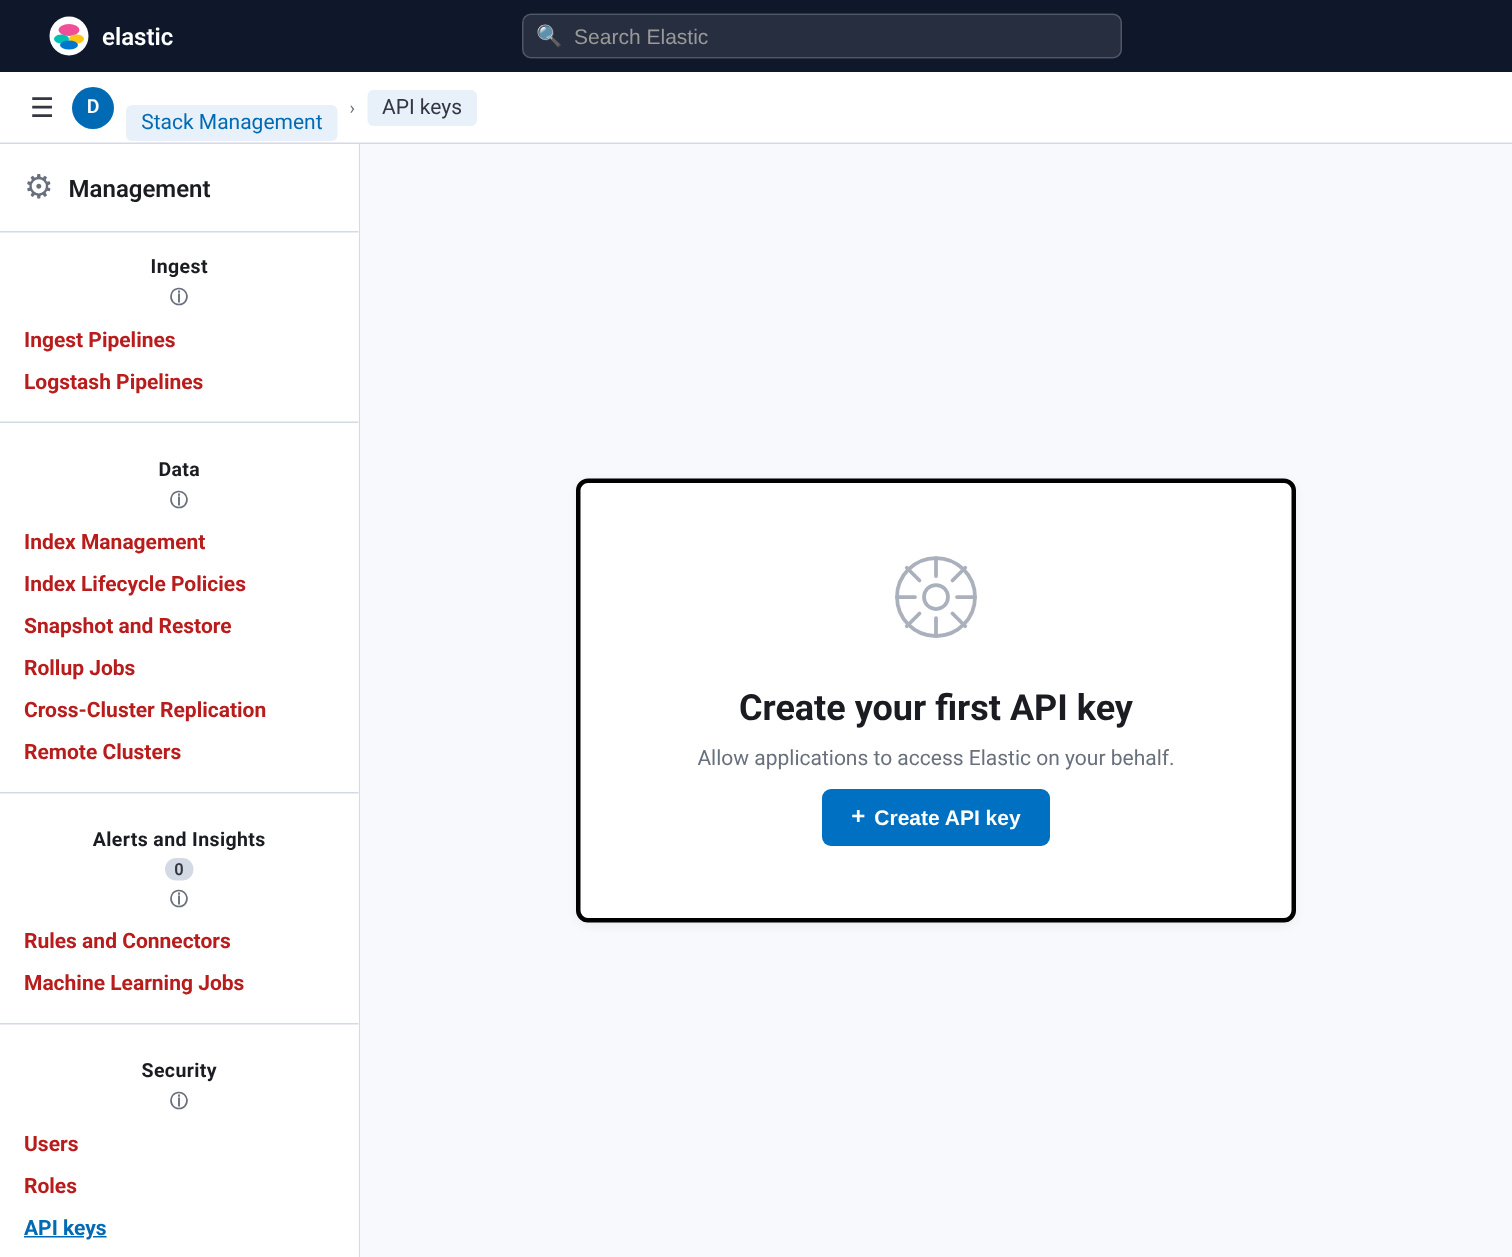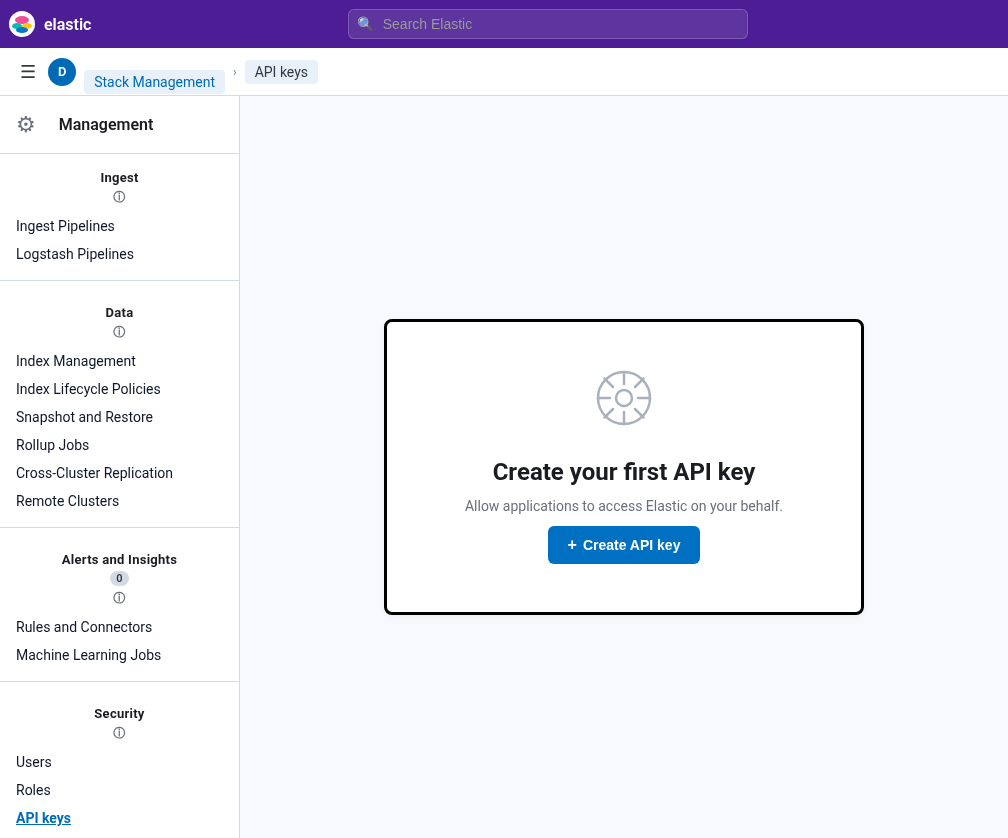--- a/index.html
+++ b/index.html
@@ -1,24 +1,24 @@
 <!DOCTYPE html>
 <html><head>
   <meta charset="utf-8">
   <style>
     * { box-sizing: border-box; margin: 0; padding: 0; }
     body { font-family: -apple-system, BlinkMacSystemFont, 'Segoe UI', Roboto, sans-serif; font-size: 14px; color: #343741; background: #f8f9fc; }
 
     
     .top-nav {
-      background: #4c1d95;
+      background: #0f172a;
       height: 48px;
       display: flex;
       align-items: center;
-      padding: 0 8px;
+      padding: 0 32px;
       gap: 4px;
     }
     .elastic-logo {
       display: flex;
       align-items: center;
       gap: 8px;
     }
     .elastic-logo-icon {
       width: 28px;
       height: 28px;
@@ -122,21 +122,20 @@
       border-bottom: 1px solid #d3dae6;
     }
     .sidebar-gear {
       color: #69707d;
       font-size: 22px;
     }
     .sidebar-title {
       font-size: 16px;
       font-weight: 600;
       color: #1a1c21;
-      margin-left: 13px;
     }
     .sidebar-section {
       padding: 12px 0 4px 0;
     }
     .sidebar-section-header {
       display: flex;
       align-items: center;
       gap: 4px;
       padding: 4px 16px 6px 16px;
       font-size: 13px;
@@ -147,24 +146,25 @@
       flex-direction: column;
     }
     .sidebar-section-header .info-icon {
       color: #69707d;
       font-size: 12px;
       cursor: pointer;
     }
     .sidebar-item {
       display: block;
       padding: 6px 16px;
-      color: #0f172a;
+      color: #b91c1c;
       text-decoration: none;
       font-size: 14px;
       cursor: pointer;
+      font-weight: bold;
     }
     .sidebar-item.active {
       color: #006bb4;
       font-weight: 700;
       text-decoration: underline;
     }
     .sidebar-divider {
       height: 1px;
       background: #d3dae6;
       margin: 8px 0;

